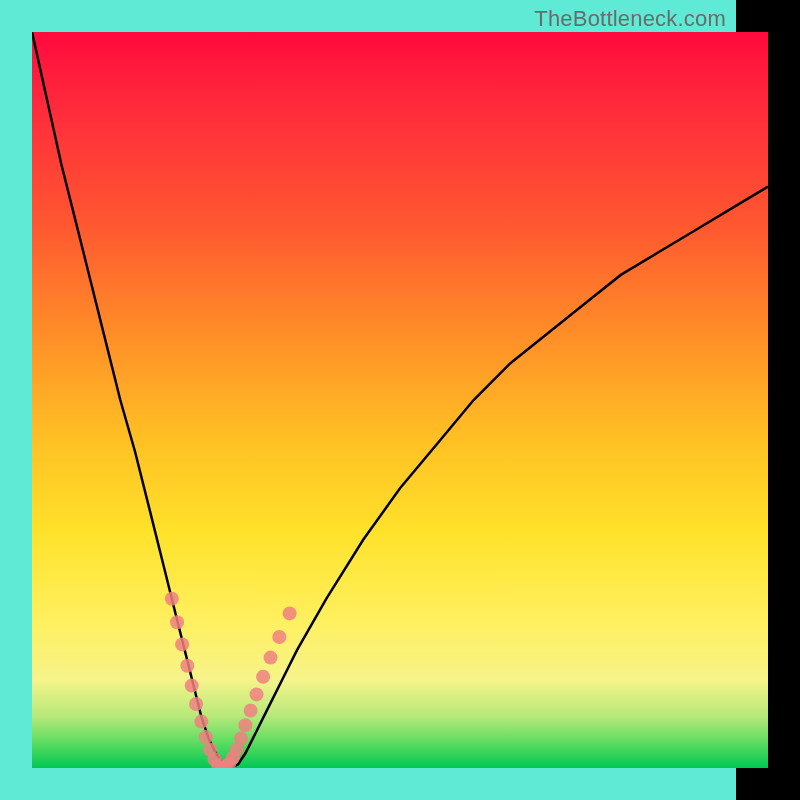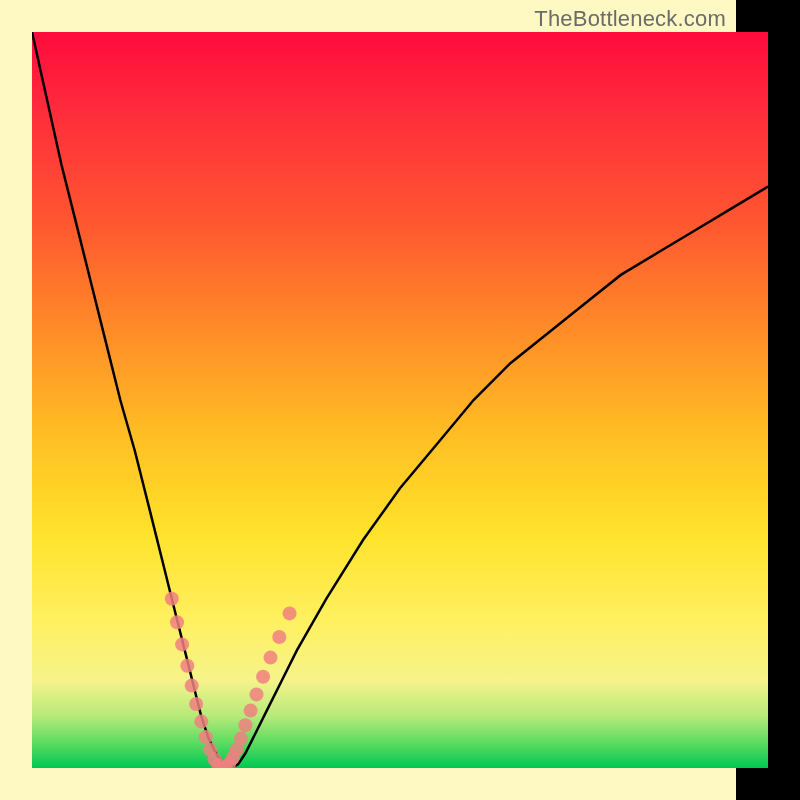--- a/index.html
+++ b/index.html
@@ -10,21 +10,21 @@
     overflow: hidden;
     background: #000;
     font-family: Arial, Helvetica, sans-serif;
   }
   .frame {
     position: absolute;
     top: 0;
     left: 0;
     width: 736px;
     height: 800px;
-    background: #fef9c3;
+    background: #5eead4;
   }
   .plot {
     position: absolute;
     top: 32px;
     left: 32px;
     width: 736px;
     height: 736px;
     
     background: linear-gradient(
       to bottom,

